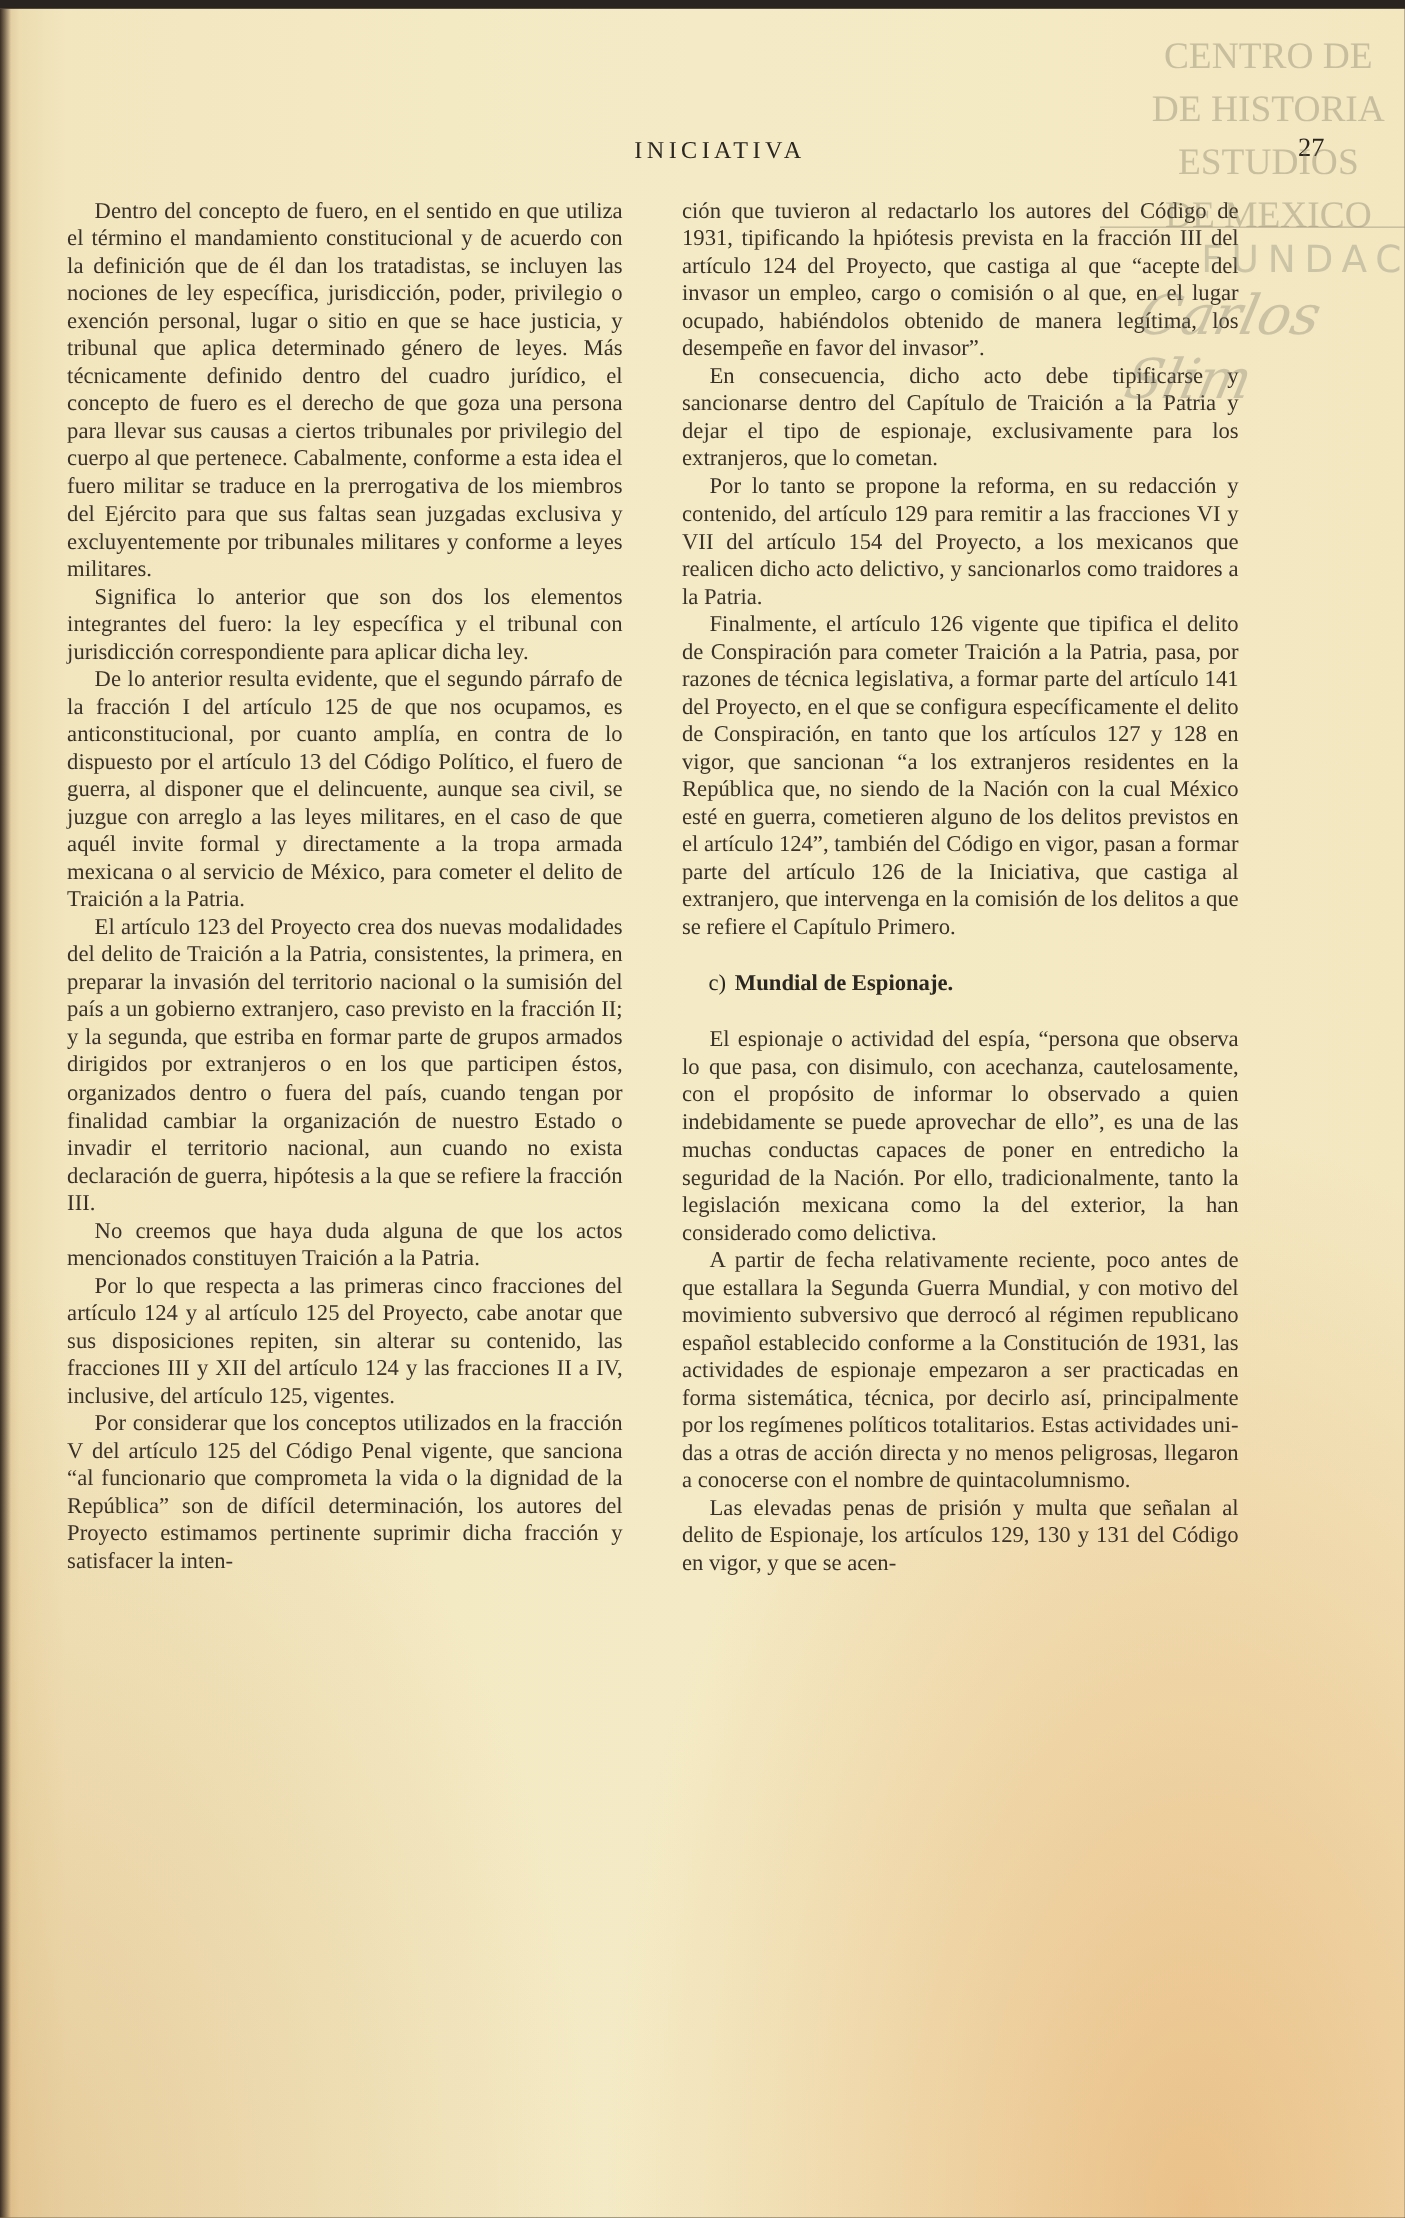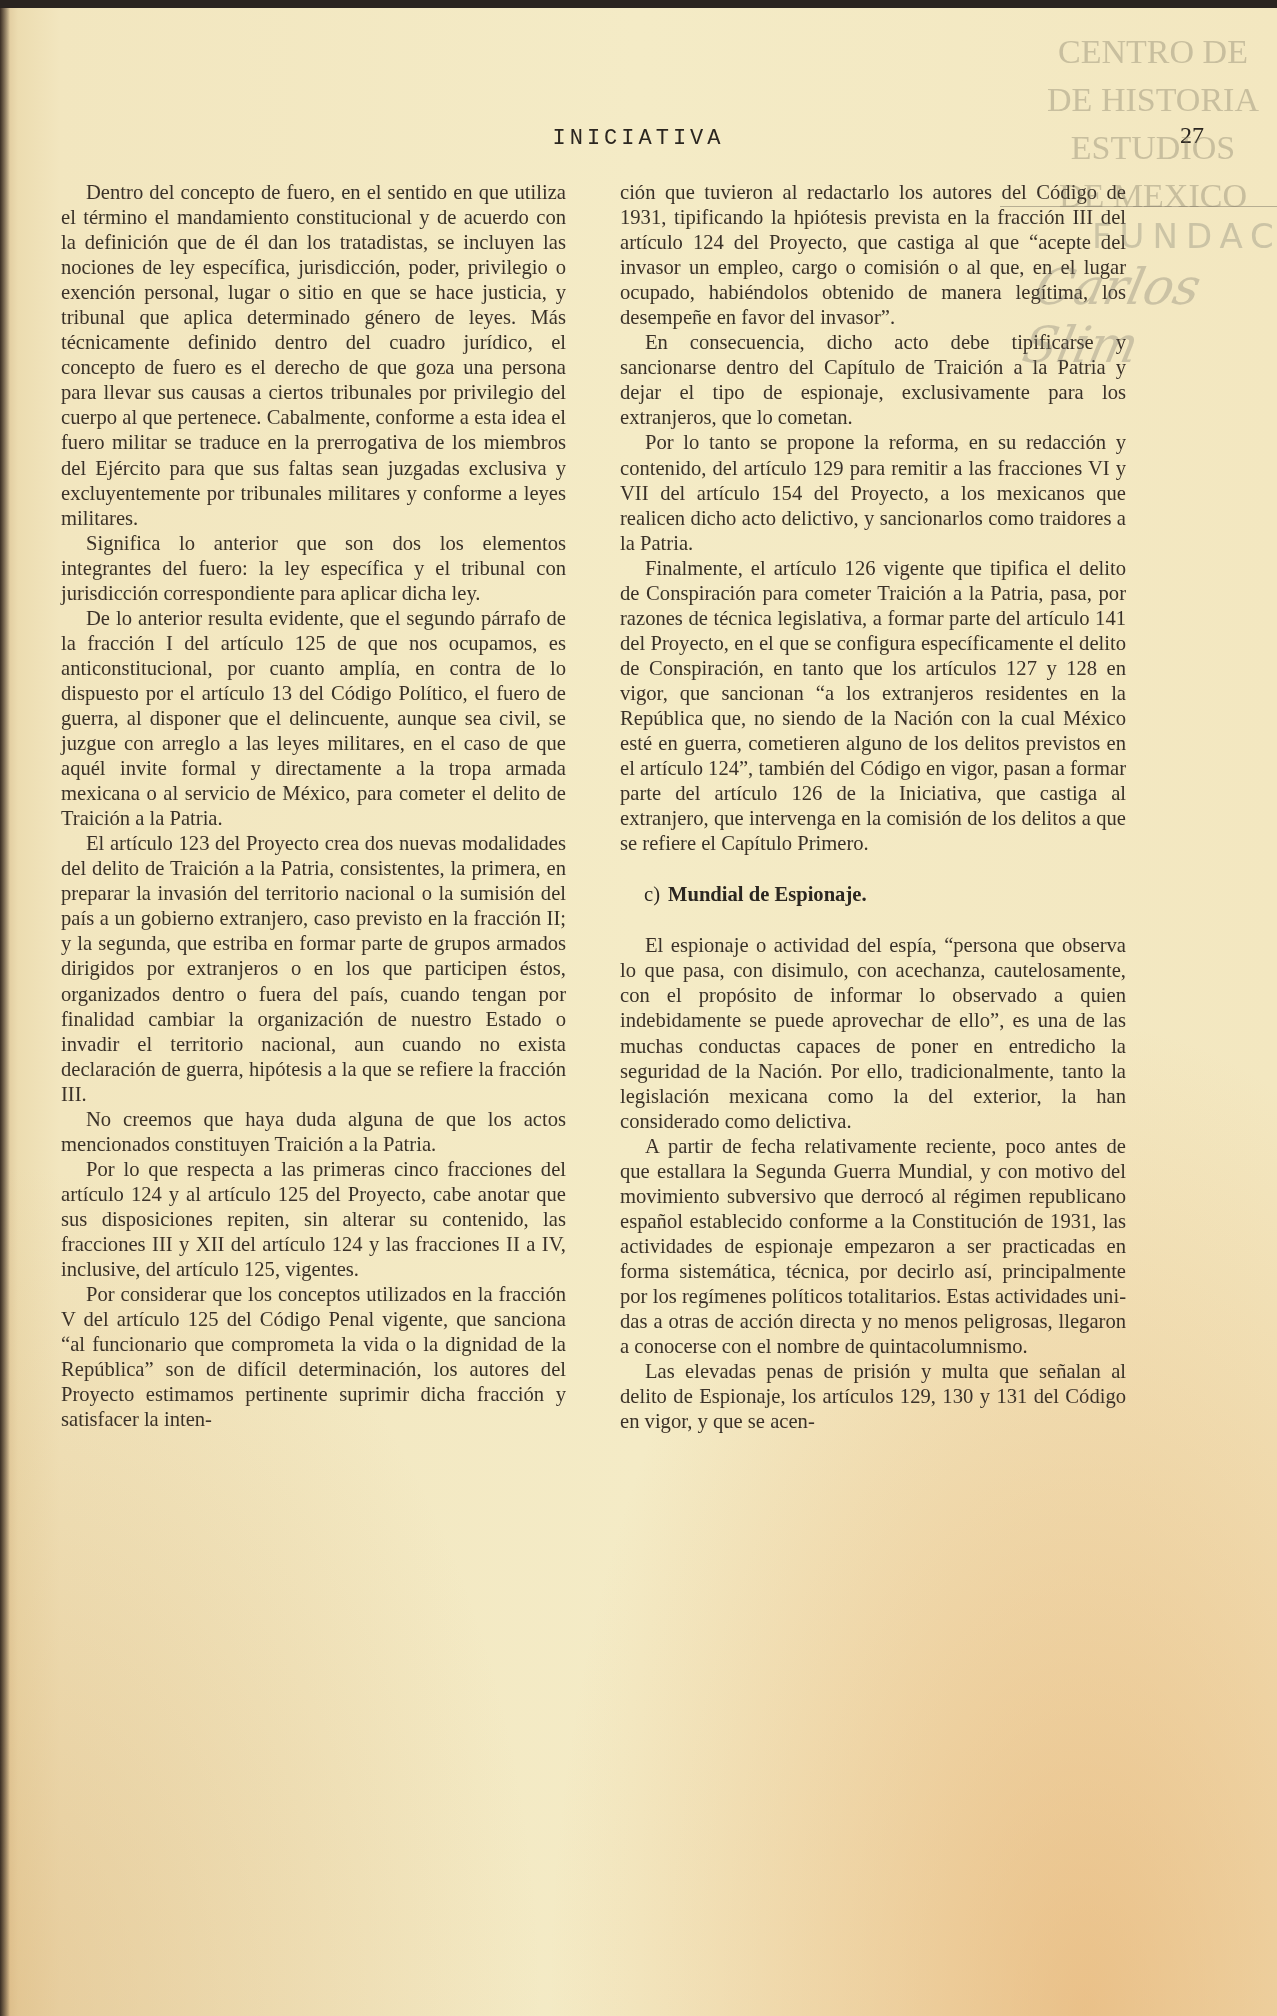--- a/index.html
+++ b/index.html
@@ -16,21 +16,21 @@
       linear-gradient(to right, #d8bf92 0px, #ecdcb0 18px, #f2e6bf 60px, #f4ebc6 50%, #f3e7c0 100%);
   }
   .page-edge {
     position: absolute; left: 0; top: 0; width: 10px; height: 100%;
     background: linear-gradient(to right, #3a2e24, rgba(60,45,30,0));
   }
   .running-head {
     position: absolute; top: 116px; left: 0; width: 1277px; text-align: center;
     font-size: 22px; letter-spacing: 4px; color: #2b2620;
   }
-  .running-head span { position: relative; left: 0; font-family: Liberation Mono, monospace; }
+  .running-head span { position: relative; left: 16px; }
   .page-number {
     position: absolute; top: 114px; left: 1180px; font-size: 24px; color: #2b2620;
   }
   .column {
     position: absolute; top: 172px; width: 505px;
     font-size: 20.6px; line-height: 25.05px; color: #3a3128;
     text-align: justify; hyphens: manual;
   }
   .col-left { left: 61px; }
   .col-right { left: 620px; width: 506px; }

